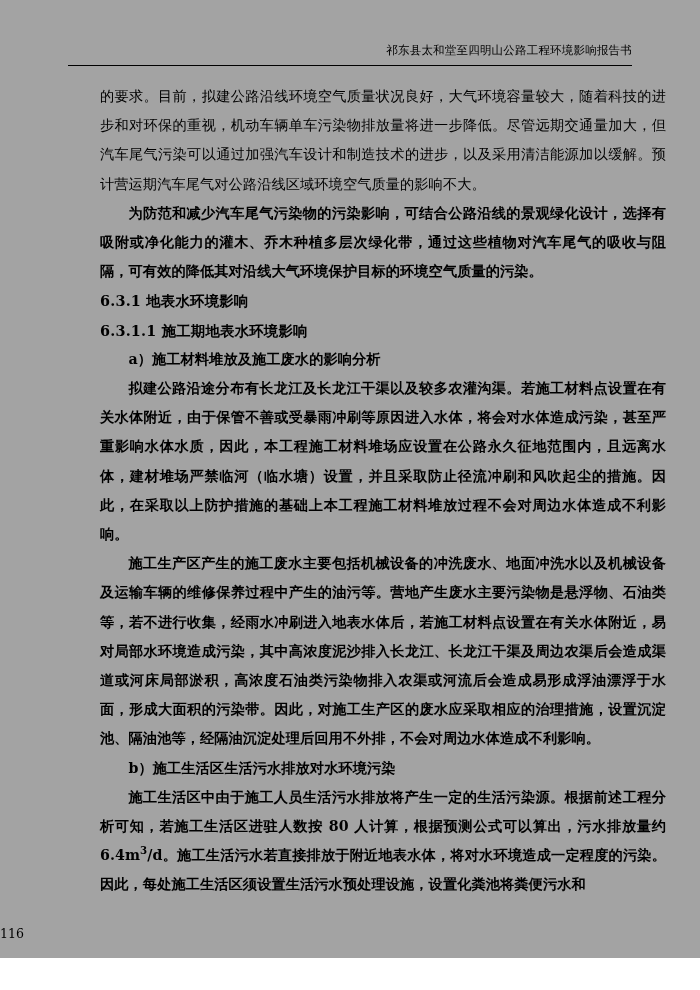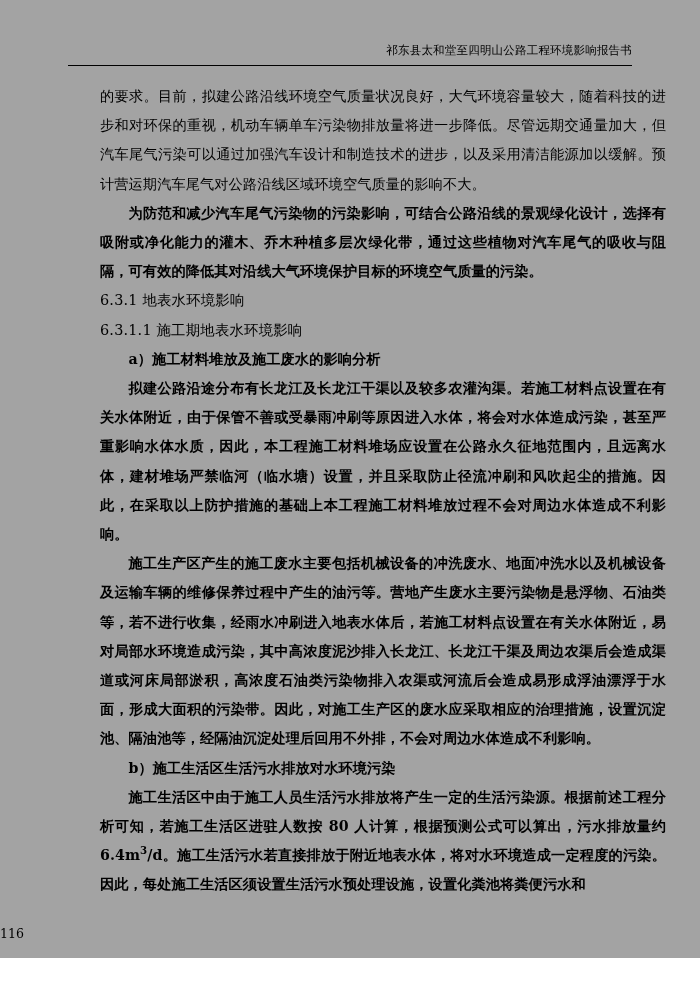--- a/index.html
+++ b/index.html
@@ -65,21 +65,21 @@
     margin: 0;
     font-size: 14.8px;
     line-height: 29.2px;
     font-weight: bold;
     letter-spacing: 0.2px;
   }
   h4.sec2 {
     margin: 0;
     font-size: 14.4px;
     line-height: 29.2px;
-    font-weight: normal;
+    font-weight: bold;
     letter-spacing: 0.2px;
   }
   .sec-gap-top {
     margin-top: 4px;
   }
   .footer {
     position: absolute;
     top: 926px;
     left: 0;
     width: 700px;

